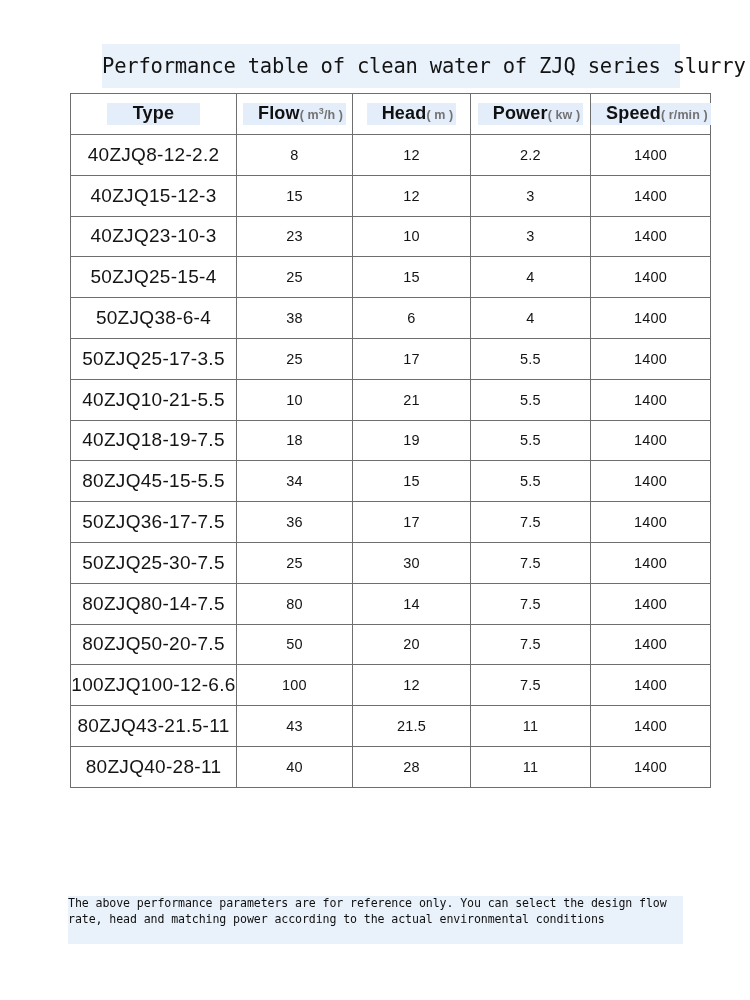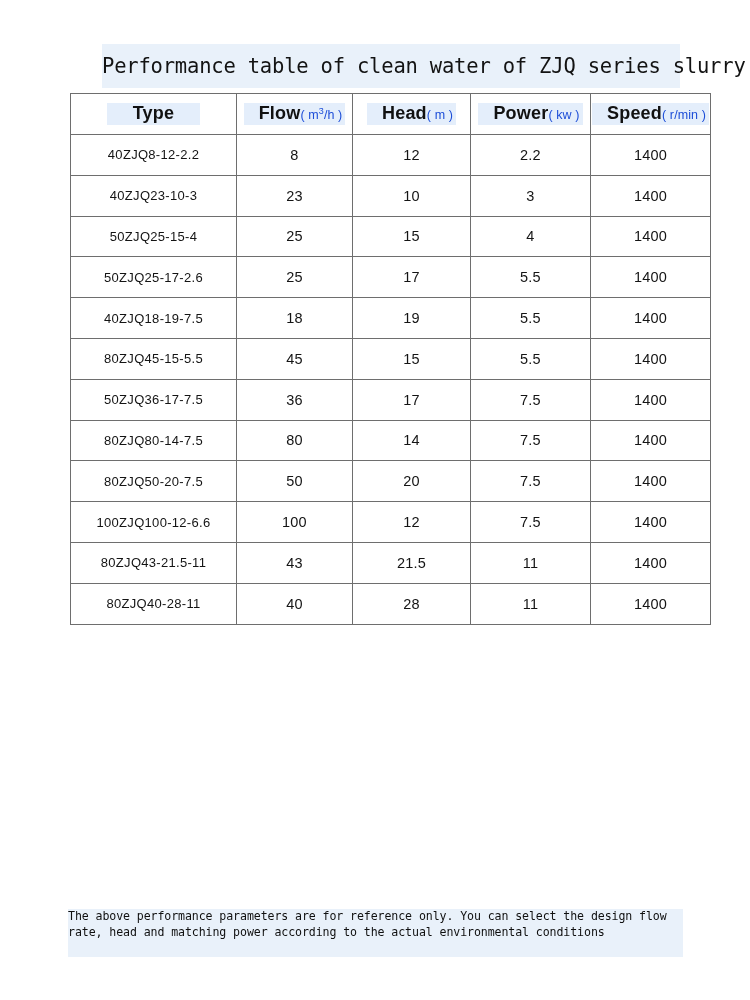--- a/index.html
+++ b/index.html
@@ -94,22 +94,22 @@
     line-height: 1.1;
   }
   .hdr-main {
     font-size: 18px;
     font-weight: bold;
     color: #111111;
     letter-spacing: 0.2px;
   }
   .hdr-unit {
     font-size: 12.5px;
-    font-weight: normal;
-    color: #1d4ed8;
+    font-weight: bold;
+    color: #737373;
     letter-spacing: 0.1px;
   }
   .hdr-unit sup {
     font-size: 9px;
     vertical-align: super;
     line-height: 0;
   }
   .hdr-type .hdr-inner {
     padding-left: 26px;
     padding-right: 26px;
@@ -117,31 +117,30 @@
 
   
   .data-row td {
     height: 39.8px;
     font-size: 14.5px;
     letter-spacing: 0.2px;
   }
   .data-row td.cell-type {
     text-align: left;
     padding-left: 14px;
-    font-size: 13px;
+    font-size: 19px;
     letter-spacing: 0.3px;
   }
 
   
   #note-wrap {
     position: absolute;
     left: 68px;
     top: 896px;
     width: 564px;
-    margin-top: 13px;
   }
   #note-highlight {
     position: absolute;
     left: 0;
     top: 0;
     width: 615px;
     height: 48px;
     background: #e9f1fa;
   }
   #note-text {
@@ -203,58 +202,86 @@
     </thead>
     <tbody id="table-body">
         <tr class="data-row">
           <td class="cell-type">40ZJQ8-12-2.2</td>
           <td>8</td>
           <td>12</td>
           <td>2.2</td>
           <td>1400</td>
         </tr>
         <tr class="data-row">
+          <td class="cell-type">40ZJQ15-12-3</td>
+          <td>15</td>
+          <td>12</td>
+          <td>3</td>
+          <td>1400</td>
+        </tr>
+        <tr class="data-row">
           <td class="cell-type">40ZJQ23-10-3</td>
           <td>23</td>
           <td>10</td>
           <td>3</td>
           <td>1400</td>
         </tr>
         <tr class="data-row">
           <td class="cell-type">50ZJQ25-15-4</td>
           <td>25</td>
           <td>15</td>
           <td>4</td>
           <td>1400</td>
         </tr>
         <tr class="data-row">
-          <td class="cell-type">50ZJQ25-17-2.6</td>
+          <td class="cell-type">50ZJQ38-6-4</td>
+          <td>38</td>
+          <td>6</td>
+          <td>4</td>
+          <td>1400</td>
+        </tr>
+        <tr class="data-row">
+          <td class="cell-type">50ZJQ25-17-3.5</td>
           <td>25</td>
           <td>17</td>
+          <td>5.5</td>
+          <td>1400</td>
+        </tr>
+        <tr class="data-row">
+          <td class="cell-type">40ZJQ10-21-5.5</td>
+          <td>10</td>
+          <td>21</td>
           <td>5.5</td>
           <td>1400</td>
         </tr>
         <tr class="data-row">
           <td class="cell-type">40ZJQ18-19-7.5</td>
           <td>18</td>
           <td>19</td>
           <td>5.5</td>
           <td>1400</td>
         </tr>
         <tr class="data-row">
           <td class="cell-type">80ZJQ45-15-5.5</td>
-          <td>45</td>
+          <td>34</td>
           <td>15</td>
           <td>5.5</td>
           <td>1400</td>
         </tr>
         <tr class="data-row">
           <td class="cell-type">50ZJQ36-17-7.5</td>
           <td>36</td>
           <td>17</td>
+          <td>7.5</td>
+          <td>1400</td>
+        </tr>
+        <tr class="data-row">
+          <td class="cell-type">50ZJQ25-30-7.5</td>
+          <td>25</td>
+          <td>30</td>
           <td>7.5</td>
           <td>1400</td>
         </tr>
         <tr class="data-row">
           <td class="cell-type">80ZJQ80-14-7.5</td>
           <td>80</td>
           <td>14</td>
           <td>7.5</td>
           <td>1400</td>
         </tr>

